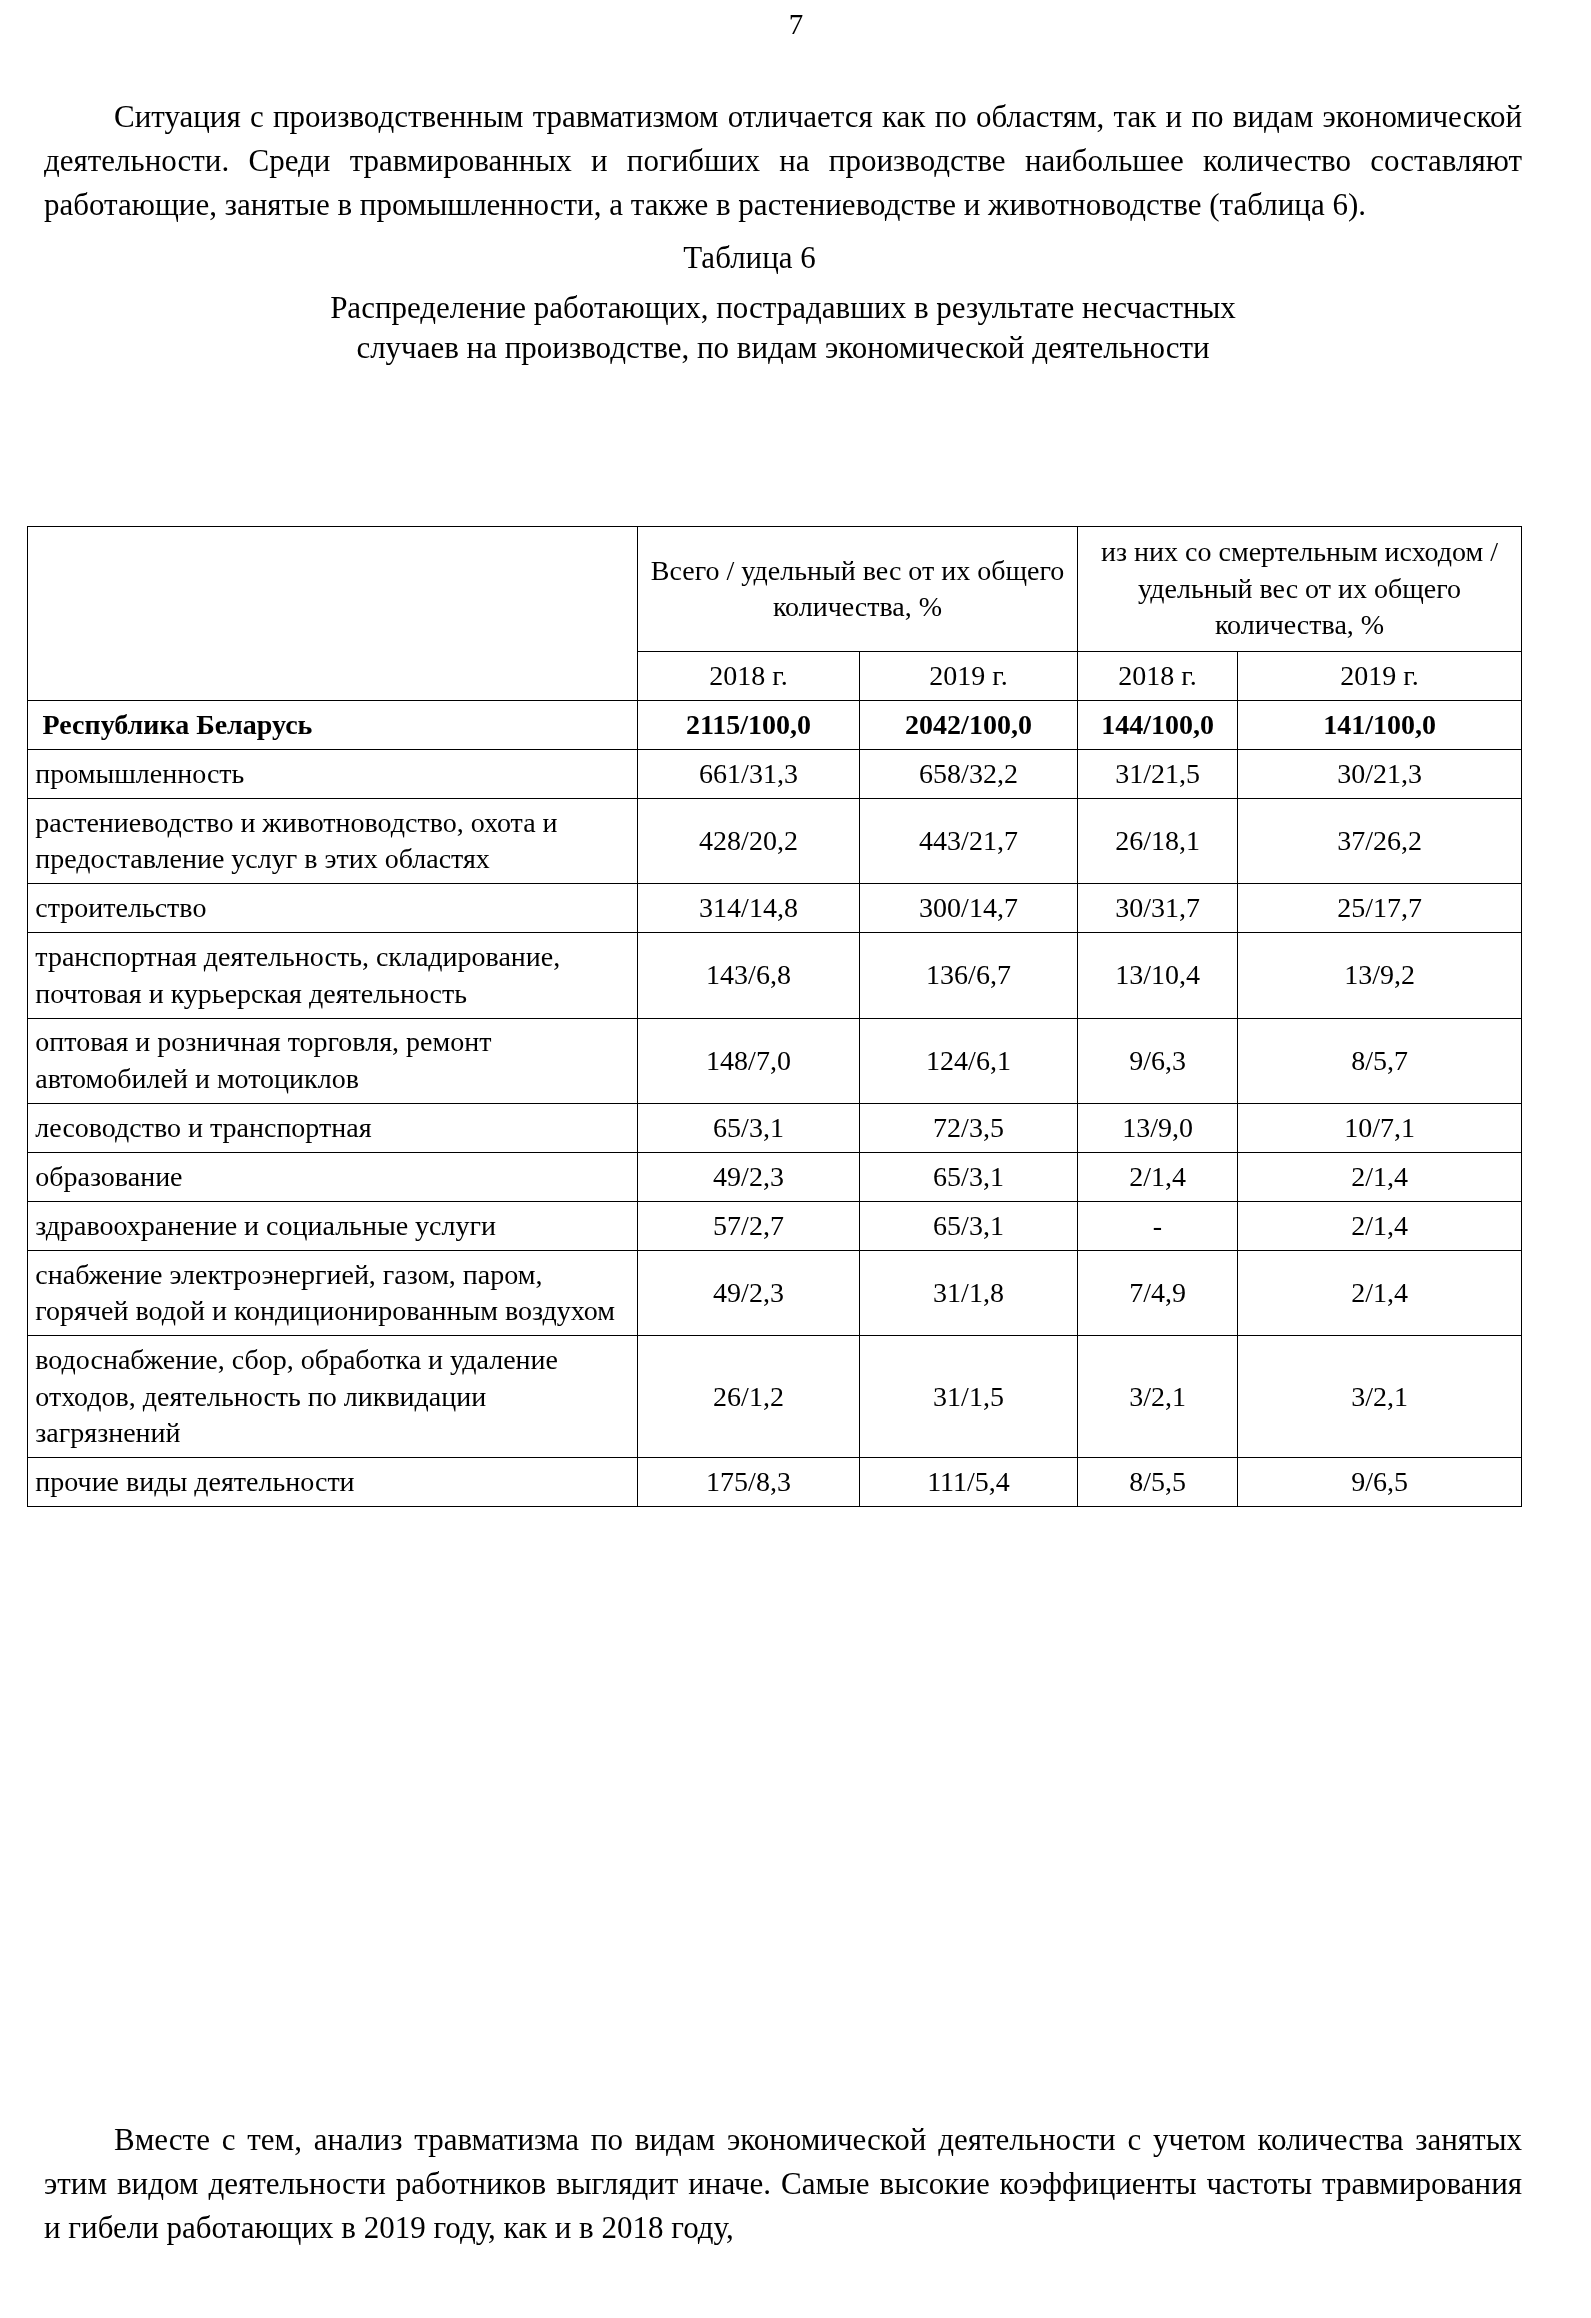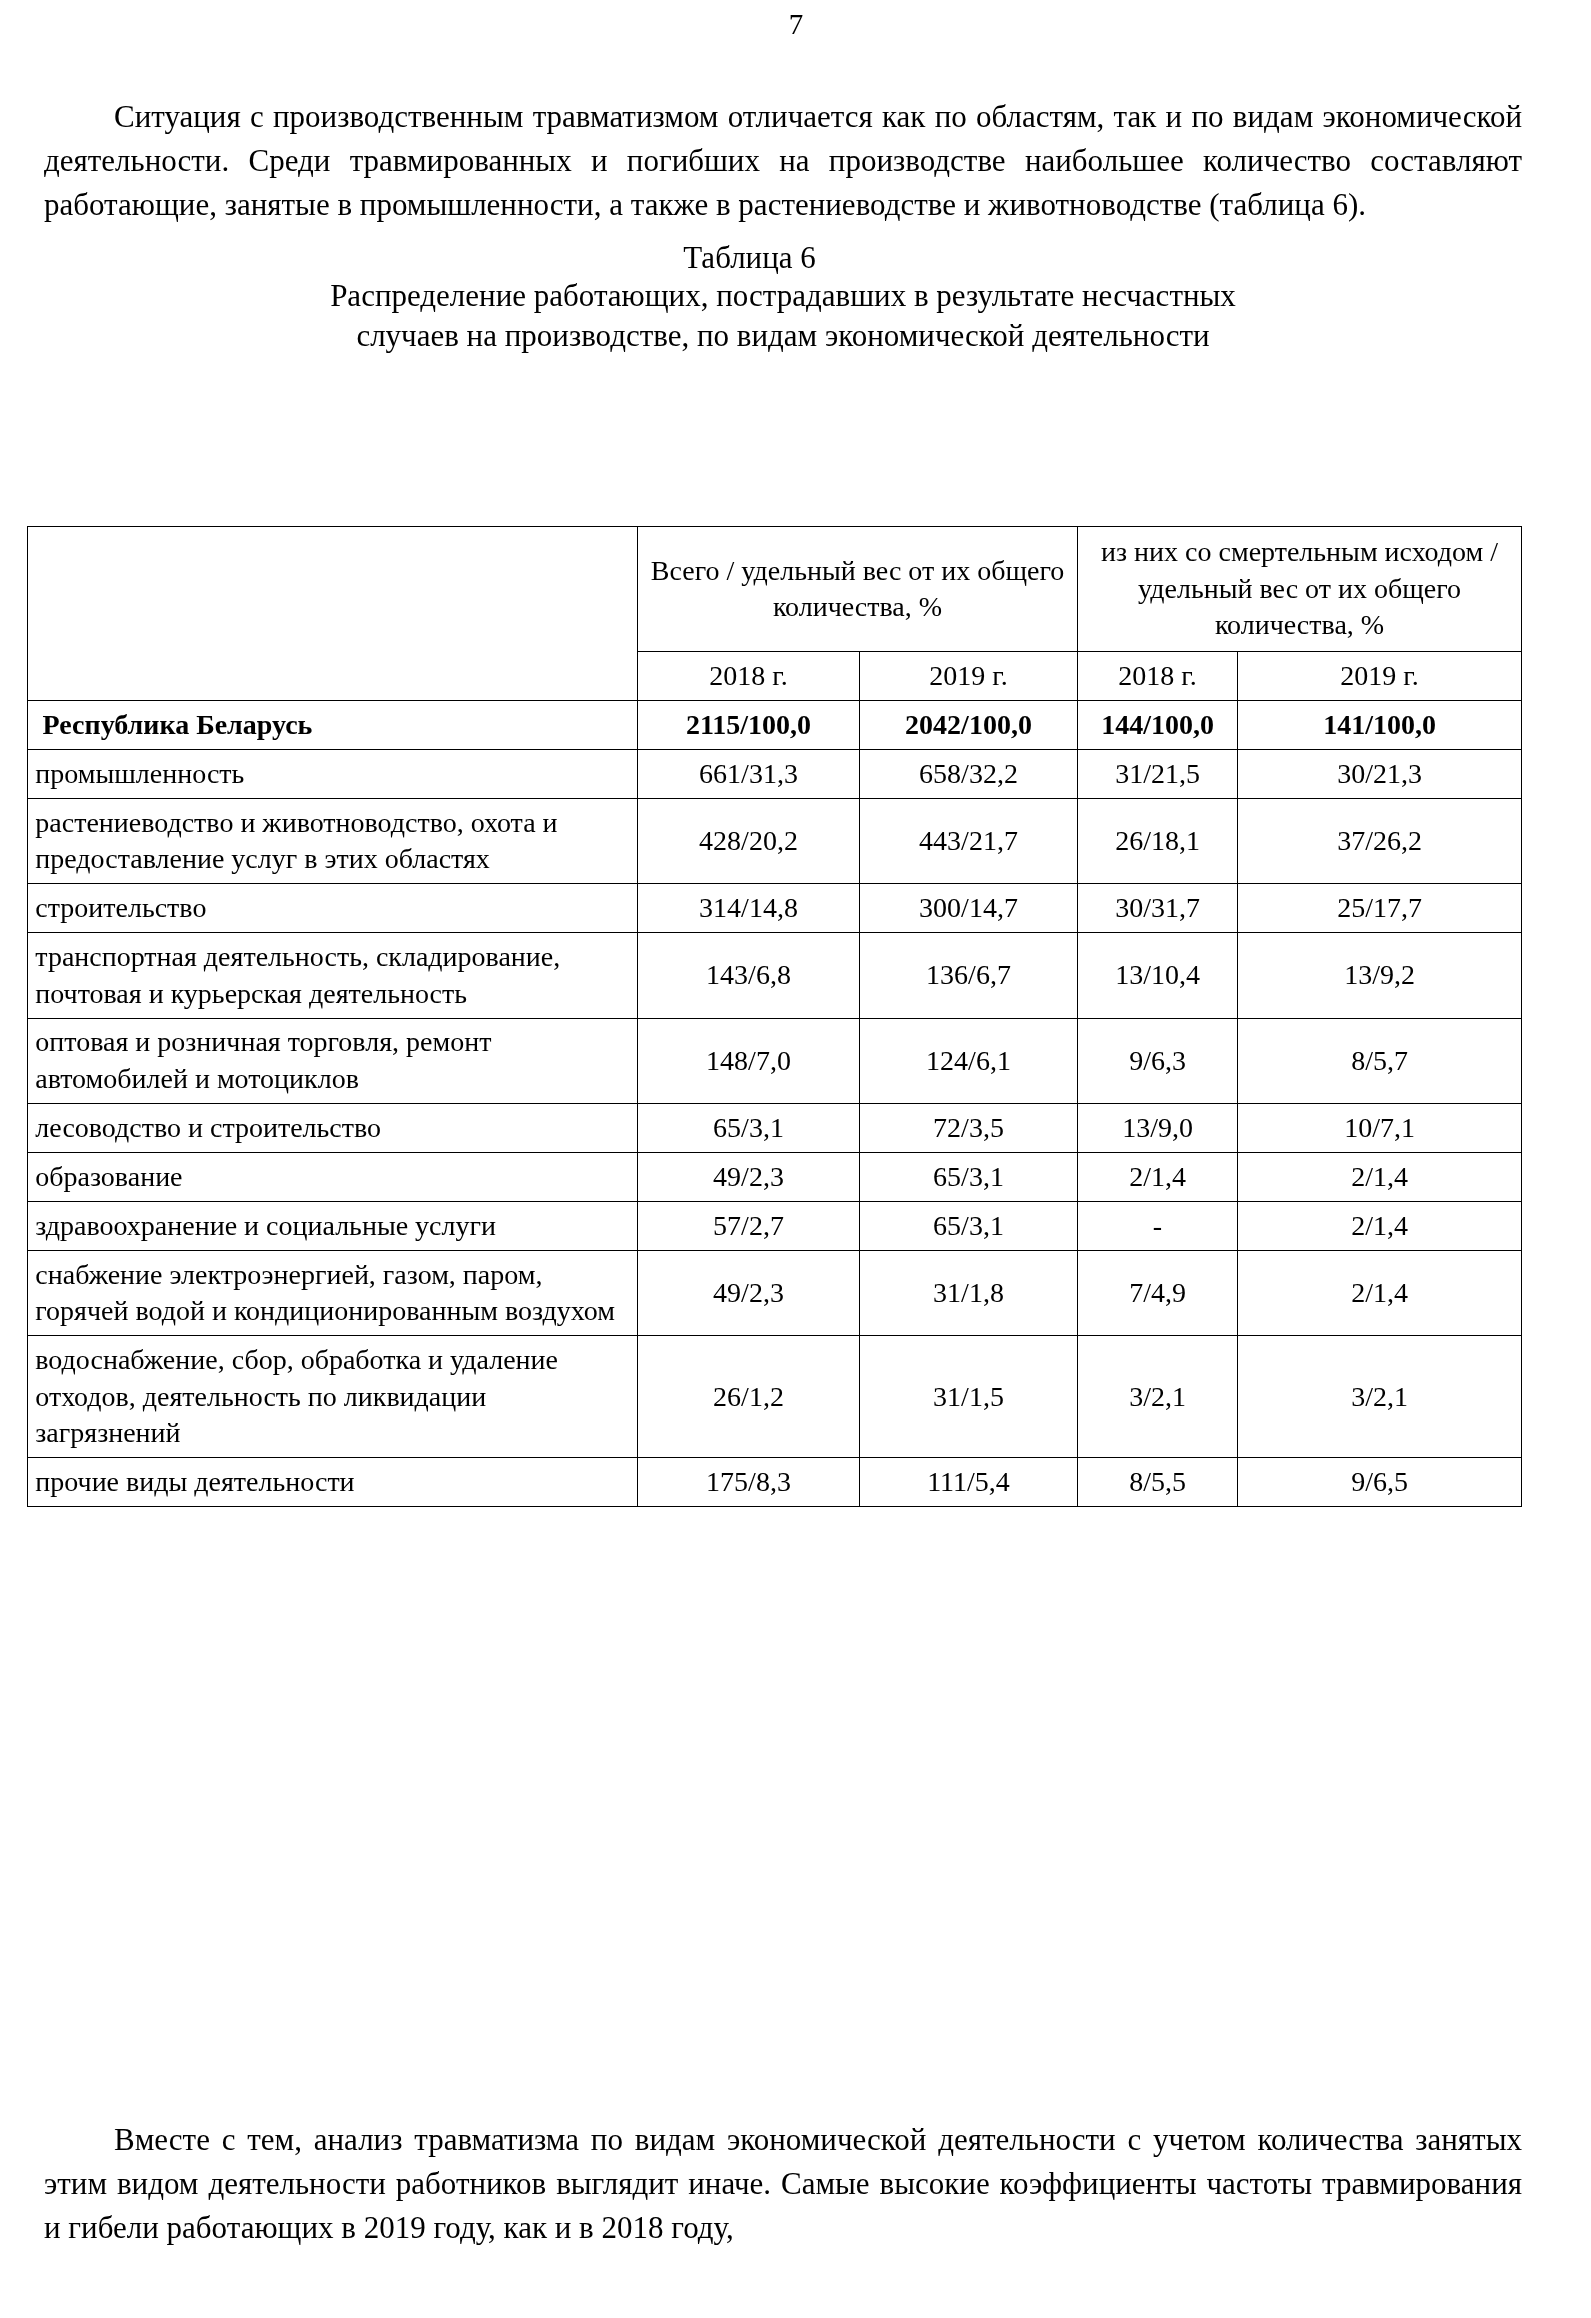--- a/index.html
+++ b/index.html
@@ -53,21 +53,21 @@
 
   
   .table-number {
     margin-top: 11.7px;
     text-align: center;
     padding-right: 67px;
     font-size: 31px;
     line-height: 1.2;
   }
   .table-caption {
-    margin-top: 0;
+    margin-top: 12px;
     text-align: center;
     font-size: 31px;
     line-height: 1.28;
     padding: 0 29px;
   }
   .table-caption .line { display: block; }
 
   
   .table-wrap {
     position: absolute;
@@ -209,21 +209,21 @@
 
         <tr>
           <td class="name">оптовая и розничная торговля, ремонт автомобилей и мотоциклов</td>
           <td class="val">148/7,0</td>
           <td class="val">124/6,1</td>
           <td class="val">9/6,3</td>
           <td class="val">8/5,7</td>
         </tr>
 
         <tr>
-          <td class="name">лесоводство и строительство</td>
+          <td class="name">лесоводство и транспортная</td>
           <td class="val">65/3,1</td>
           <td class="val">72/3,5</td>
           <td class="val">13/9,0</td>
           <td class="val">10/7,1</td>
         </tr>
 
         <tr>
           <td class="name">образование</td>
           <td class="val">49/2,3</td>
           <td class="val">65/3,1</td>

